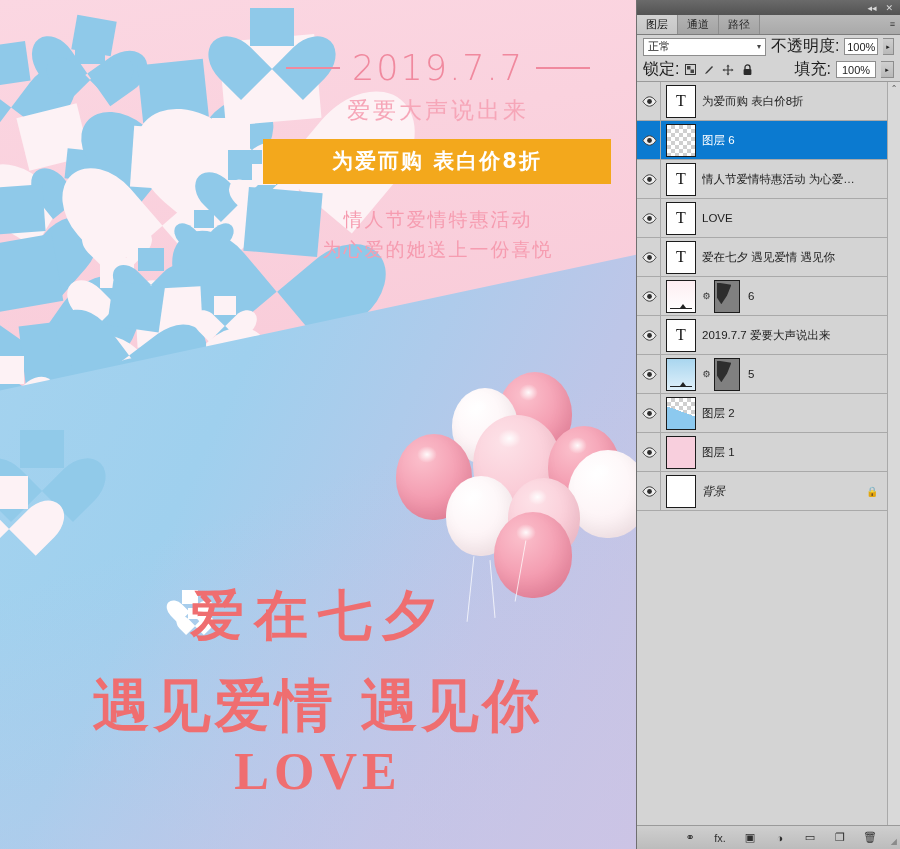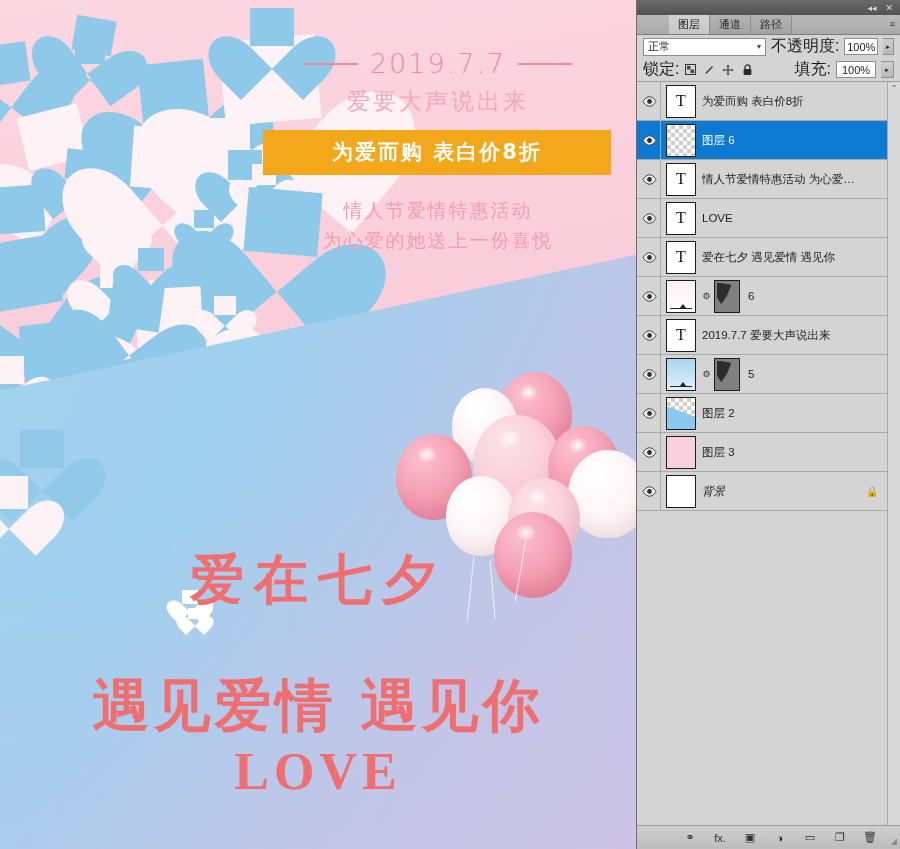--- a/index.html
+++ b/index.html
@@ -29,41 +29,41 @@
      width:100%; height:160%; background:inherit; border-radius:50% 50% 0 0;
      transform:translateX(-100%) rotate(-45deg); transform-origin:100% 100%; }
   .heart:after { transform:translateX(0) rotate(45deg); transform-origin:0 100%; }
   .hb { background:#8fc9e9; }  .hw { background:#fdf2f5; }
 
   
   .hdr { position:absolute; left:268px; top:48px; width:340px; text-align:center;
          font-family:"DejaVu Sans","Liberation Sans",sans-serif; }
   .date-row { display:flex; align-items:center; justify-content:center; gap:12px; }
   .rule { width:54px; height:2px; background:#f0899e; }
-  .date { font-size:27px; letter-spacing:2px; color:#f0899e; font-weight:300; }
+  .date { font-size:35px; letter-spacing:2px; color:#f0899e; font-weight:300; }
   .sub1 { margin-top:7px; font-size:23px; letter-spacing:3px; color:#f6a6b8; }
   .banner { margin-top:13px; background:#f3a81c; color:#fff; font-size:21px;
      font-weight:700; letter-spacing:2px; padding:8px 6px 9px; width:348px;
      margin-left:-5px; }
   .sub2 { margin-top:20px; font-size:19px; letter-spacing:2px; color:#f69cb0;
      line-height:1.58; }
 
   
   .balloon { position:absolute; border-radius:50% 50% 48% 48%;
      box-shadow:inset -6px -10px 16px rgba(0,0,0,.06); }
   .balloon:after{ content:""; position:absolute; left:28%; top:14%;
      width:26%; height:20%; border-radius:50%;
      background:radial-gradient(ellipse at center,rgba(255,255,255,.92),rgba(255,255,255,0) 70%); }
   .bp1 { background:radial-gradient(circle at 35% 28%,#fbc0cc,#f08ca4 75%,#e8768f); }
   .bp2 { background:radial-gradient(circle at 35% 28%,#fde2e8,#f9c3d0 78%,#f4afc0); }
   .bw  { background:radial-gradient(circle at 35% 28%,#ffffff,#fdf0f3 72%,#f8e2e8); }
   .string { position:absolute; width:1px; background:rgba(255,255,255,.75); }
 
   
-  .t1 { position:absolute; left:0; top:544px; width:636px; text-align:center;
+  .t1 { position:absolute; left:0; top:580px; width:636px; text-align:center;
         font-size:54px; font-weight:700; color:#ef6e70; letter-spacing:10px;
         font-family:Liberation Serif, serif; }
   .t2 { position:absolute; left:0; top:668px; width:636px; text-align:center;
         font-size:57px; font-weight:700; color:#ef6e70; letter-spacing:4px;
         font-family:"DejaVu Sans","Liberation Sans",sans-serif; }
   .t3 { position:absolute; left:0; top:742px; width:636px; text-align:center;
         font-size:52px; font-weight:700; color:#ef6e70; letter-spacing:5px;
         font-family:"Liberation Serif","DejaVu Serif",serif; }
   .mini-h { position:absolute; background:#fff; }
 
@@ -71,21 +71,21 @@
   .panel { width:264px; height:849px; background:#d4d4d4;
      border-left:1px solid #6f6f6f; display:flex; flex-direction:column;
      font-size:11px; color:#1d1d1d; }
   .titlebar { height:15px; background:linear-gradient(#6a6a6a,#535353);
      display:flex; align-items:center; justify-content:flex-end; gap:9px;
      padding-right:7px; color:#d8d8d8; font-size:9px; }
   .titlebar span { cursor:default; }
 
   .tabs { height:20px; background:linear-gradient(#b9b9b9,#a9a9a9);
      display:flex; align-items:stretch; border-bottom:1px solid #7c7c7c;
-     position:relative;padding-left:32px; }
+     position:relative; }
   .tab { padding:0 9px; display:flex; align-items:center; font-size:11px;
      color:#2a2a2a; border-right:1px solid #8d8d8d;
      background:linear-gradient(#b3b3b3,#a3a3a3); }
   .tab.active { background:linear-gradient(#d2d2d2,#c6c6c6); color:#111; }
   .tabmenu { position:absolute; right:5px; top:4px; font-size:9px; color:#333; }
 
   .rowline { display:flex; align-items:center; padding:0 6px; height:23px;
      background:#d4d4d4; gap:5px; }
   .blendsel { width:146px; height:18px; background:#fff; border:1px solid #8d8d8d;
      display:flex; align-items:center; padding:0 4px; font-size:11px;
@@ -403,21 +403,21 @@
           <div class="lrow">
             <div class="eye">
               <svg width="15" height="11" viewBox="0 0 15 11">
                 <path d="M7.5 0.8C3.6 0.8 1 5.5 1 5.5s2.6 4.7 6.5 4.7S14 5.5 14 5.5 11.4 0.8 7.5 0.8z" fill="#efefef" stroke="#3a3a3a" stroke-width="1"></path>
                 <circle cx="7.5" cy="5.5" r="2.4" fill="#2d2d2d"></circle>
               </svg>
             </div>
             <div class="thumb">
               <div style="position:absolute;inset:0;background:#f8cfdd"></div>
             </div>
-            <div class="lname">图层 3</div>
+            <div class="lname">图层 1</div>
           </div>
           <div class="lrow">
             <div class="eye">
               <svg width="15" height="11" viewBox="0 0 15 11">
                 <path d="M7.5 0.8C3.6 0.8 1 5.5 1 5.5s2.6 4.7 6.5 4.7S14 5.5 14 5.5 11.4 0.8 7.5 0.8z" fill="#efefef" stroke="#3a3a3a" stroke-width="1"></path>
                 <circle cx="7.5" cy="5.5" r="2.4" fill="#2d2d2d"></circle>
               </svg>
             </div>
             <div class="thumb">
               <div style="position:absolute;inset:0;background:#fff"></div>

